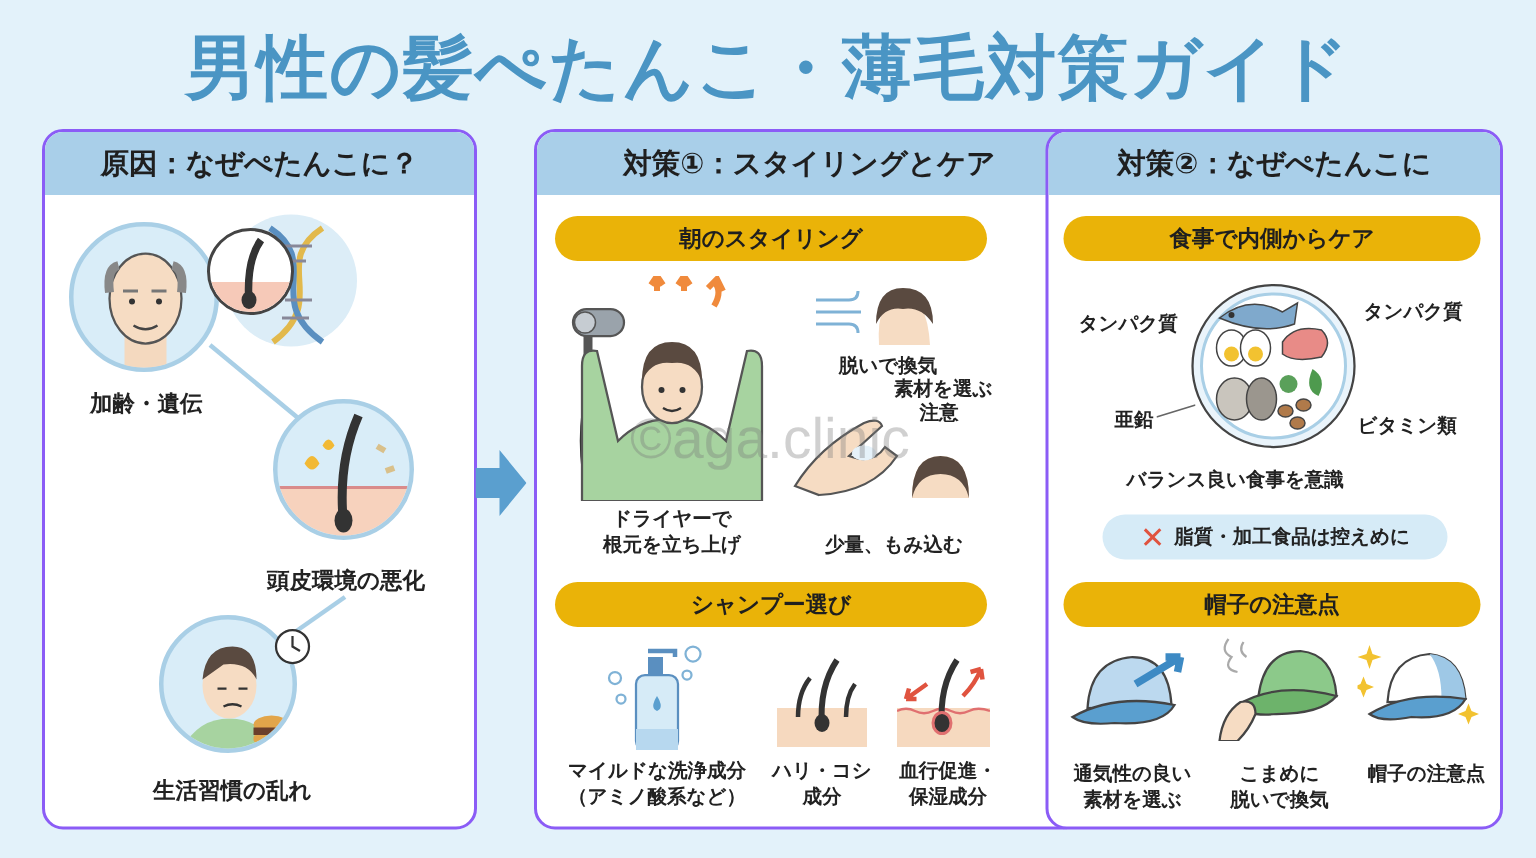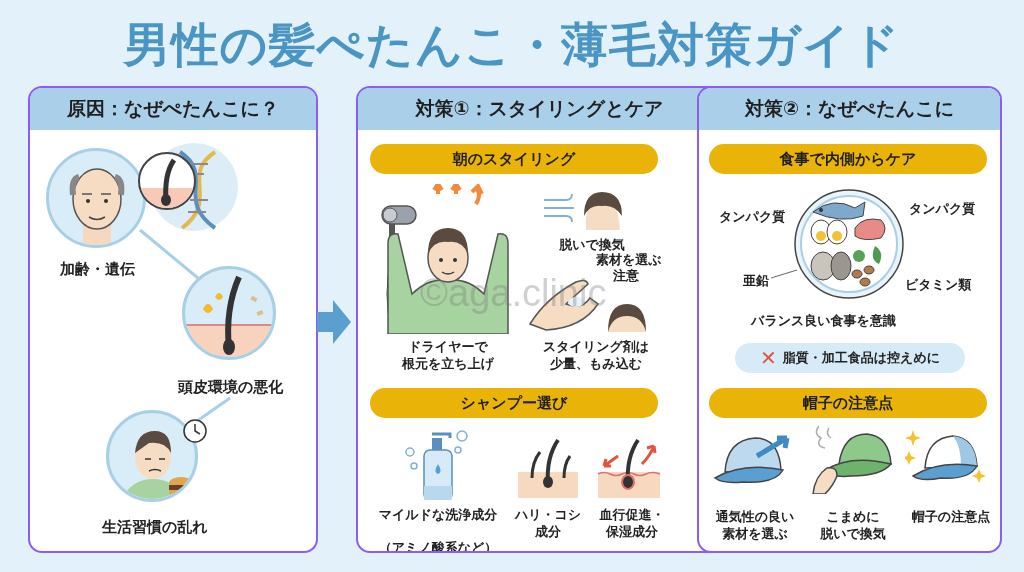--- a/index.html
+++ b/index.html
@@ -160,38 +160,37 @@
   <svg class="ill" style="left:168px;top:180px" width="80" height="66" viewBox="0 0 80 66">
     <path d="M4 56 Q20 30 50 14 Q60 10 62 16 L40 36 Q56 42 64 30 L72 36 Q56 60 20 62z" fill="#f6dcc3" stroke="#555" stroke-width="1.5"></path>
     <ellipse cx="50" cy="34" rx="8" ry="5" fill="#e6f2fa"></ellipse>
   </svg>
   <div class="lbl" style="left:238px;top:164px;width:60px;line-height:15px;">素材を選ぶ</div>
   <div class="lbl" style="left:238px;top:180px;width:60px;line-height:15px;">注意</div>
   <svg class="ill" style="left:246px;top:212px" width="46" height="32" viewBox="0 0 46 32">
     <path d="M4 32 Q4 4 23 4 Q42 4 42 32z" fill="#f6dcc3"></path>
     <path d="M4 32 Q4 4 23 4 Q42 4 42 32 Q38 16 23 16 Q8 16 4 32z" fill="#5a4a40"></path>
   </svg>
-  <div class="lbl" style="left:168px;top:250px;width:140px;">スタイリング剤は</div>
   <div class="lbl" style="left:168px;top:267px;width:140px;">少量、もみ込む</div>
 
   <div class="pill" style="left:12px;top:300px;width:288px;">シャンプー選び</div>
 
   <svg class="ill" style="left:38px;top:340px" width="80" height="72" viewBox="0 0 80 72">
     <rect x="28" y="22" width="28" height="50" rx="6" fill="#d6ebf7" stroke="#5a8fc0" stroke-width="1.5"></rect>
     <rect x="28" y="58" width="28" height="14" fill="#b7d8ef"></rect>
     <rect x="36" y="10" width="10" height="12" fill="#5a8fc0"></rect>
     <path d="M36 6 h18 v4" stroke="#5a8fc0" stroke-width="3" fill="none"></path>
     <path d="M42 36 q-5 8 0 10 q5 -2 0 -10z" fill="#5a9fcf"></path>
     <circle cx="14" cy="24" r="4" fill="none" stroke="#7fb2d6" stroke-width="1.5"></circle>
     <circle cx="66" cy="8" r="5" fill="none" stroke="#7fb2d6" stroke-width="1.5"></circle>
     <circle cx="62" cy="22" r="3" fill="none" stroke="#7fb2d6" stroke-width="1.5"></circle>
     <circle cx="18" cy="38" r="3" fill="none" stroke="#7fb2d6" stroke-width="1.5"></circle>
   </svg>
   <div class="lbl" style="left:6px;top:418px;width:148px;">マイルドな洗浄成分</div>
-  <div class="lbl" style="left:6px;top:435px;width:148px;margin-top:16px;">（アミノ酸系など）</div>
+  <div class="lbl" style="left:6px;top:435px;width:148px;">（アミノ酸系など）</div>
 
   <svg class="ill" style="left:160px;top:350px" width="60" height="60" viewBox="0 0 60 60">
     <rect x="0" y="34" width="60" height="26" fill="#f6d9bf"></rect>
     <path d="M30 46 Q28 20 40 2" stroke="#333" stroke-width="4" fill="none"></path>
     <path d="M14 40 Q14 24 22 14" stroke="#333" stroke-width="3" fill="none"></path>
     <path d="M46 40 Q46 26 52 18" stroke="#333" stroke-width="3" fill="none"></path>
     <ellipse cx="30" cy="44" rx="5" ry="6" fill="#333"></ellipse>
   </svg>
   <div class="lbl" style="left:150px;top:418px;width:80px;">ハリ・コシ</div>
   <div class="lbl" style="left:150px;top:435px;width:80px;">成分</div>
@@ -232,21 +231,21 @@
     <ellipse cx="76" cy="82" rx="5" ry="4" fill="#b07a4a" stroke="#444"></ellipse>
     <ellipse cx="72" cy="94" rx="5" ry="4" fill="#b07a4a" stroke="#444"></ellipse>
   </svg>
   <div class="lbl" style="left:20px;top:120px;">タンパク質</div>
   <div class="lbl" style="left:210px;top:112px;">タンパク質</div>
   <div class="lbl" style="left:44px;top:184px;">亜鉛</div>
   <svg class="ill" style="left:72px;top:180px" width="26" height="12">
       <line x1="0" y1="10" x2="26" y2="2" stroke="#666" stroke-width="1"></line>
     </svg>
   <div class="lbl" style="left:206px;top:188px;">ビタミン類</div>
-  <div class="lbl" style="left:0;top:224px;width:249px;">バランス良い食事を意識</div>
+  <div class="lbl" style="left:0;top:224px;width:249px;font-family:Liberation Mono, monospace;">バランス良い食事を意識</div>
 
   <div class="warn-pill">
     <span class="warn-x">✕</span>
     <span>脂質・加工食品は控えめに</span>
   </div>
 
   <div class="pill" style="left:10px;top:300px;width:278px;">帽子の注意点</div>
 
   <svg class="ill" style="left:14px;top:340px" width="86" height="64" viewBox="0 0 86 64">
     <path d="M12 44 Q14 12 42 10 Q66 10 68 42z" fill="#bcd9ef" stroke="#444" stroke-width="1.5"></path>

